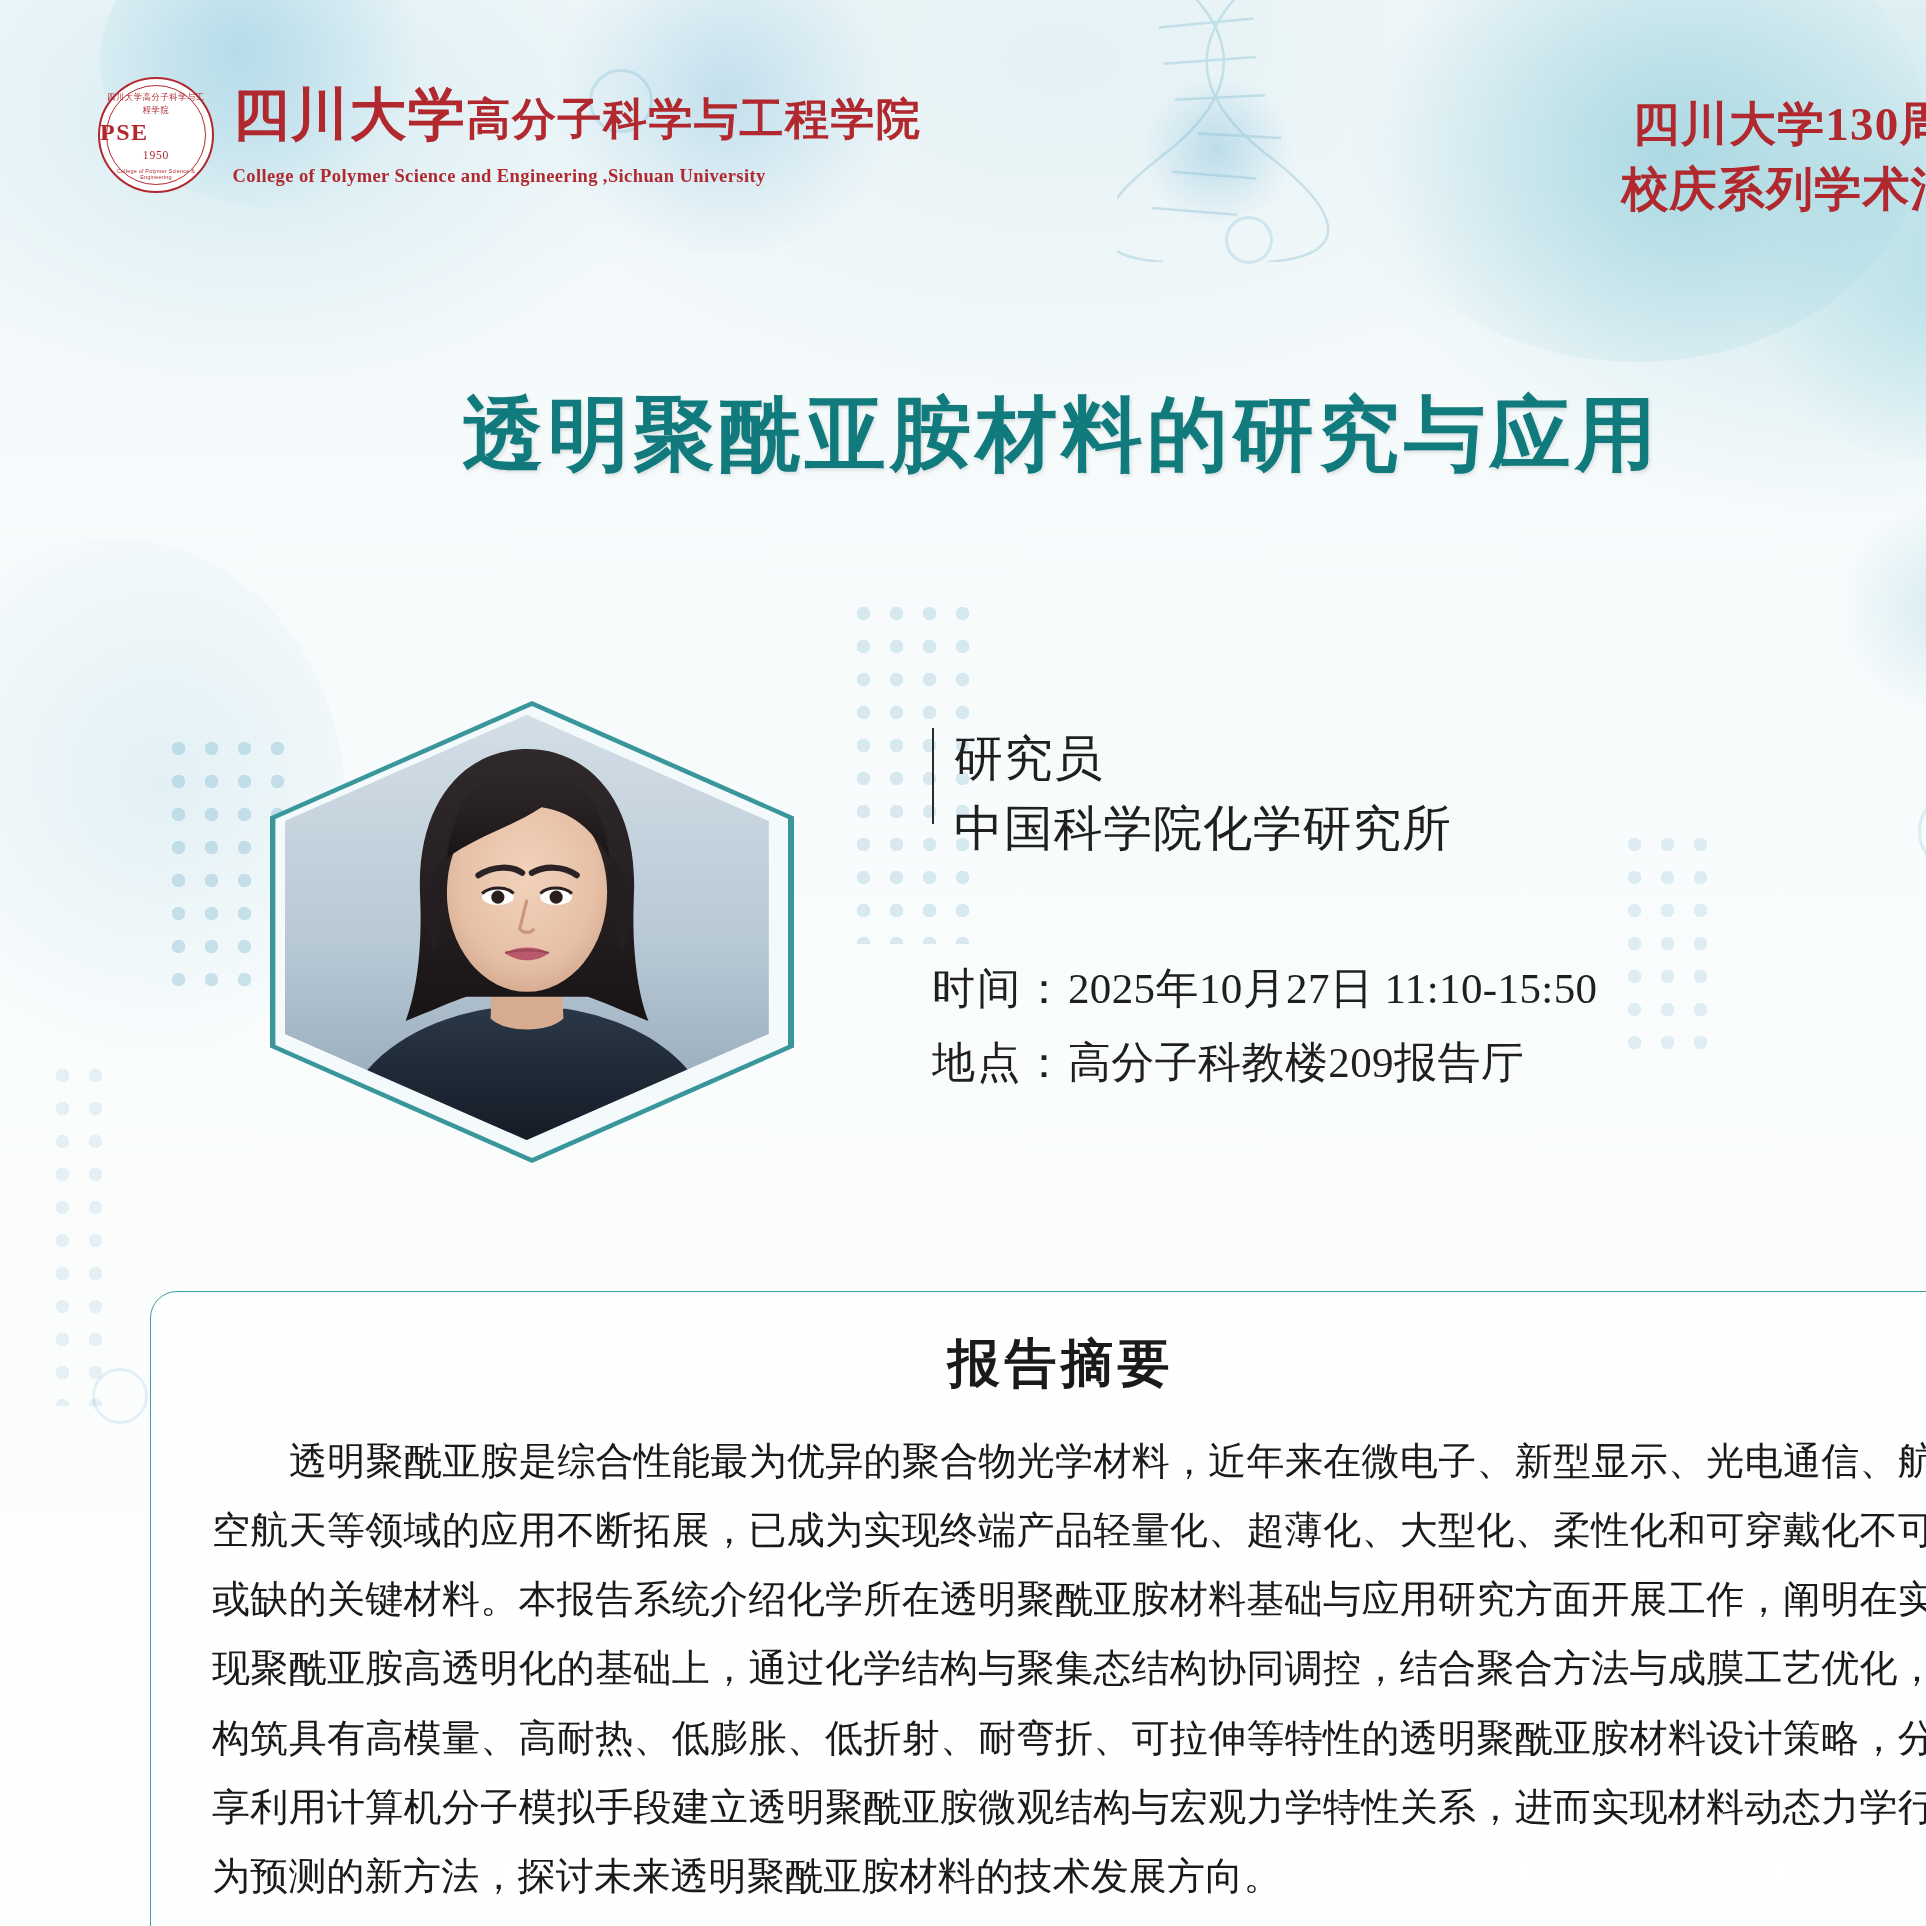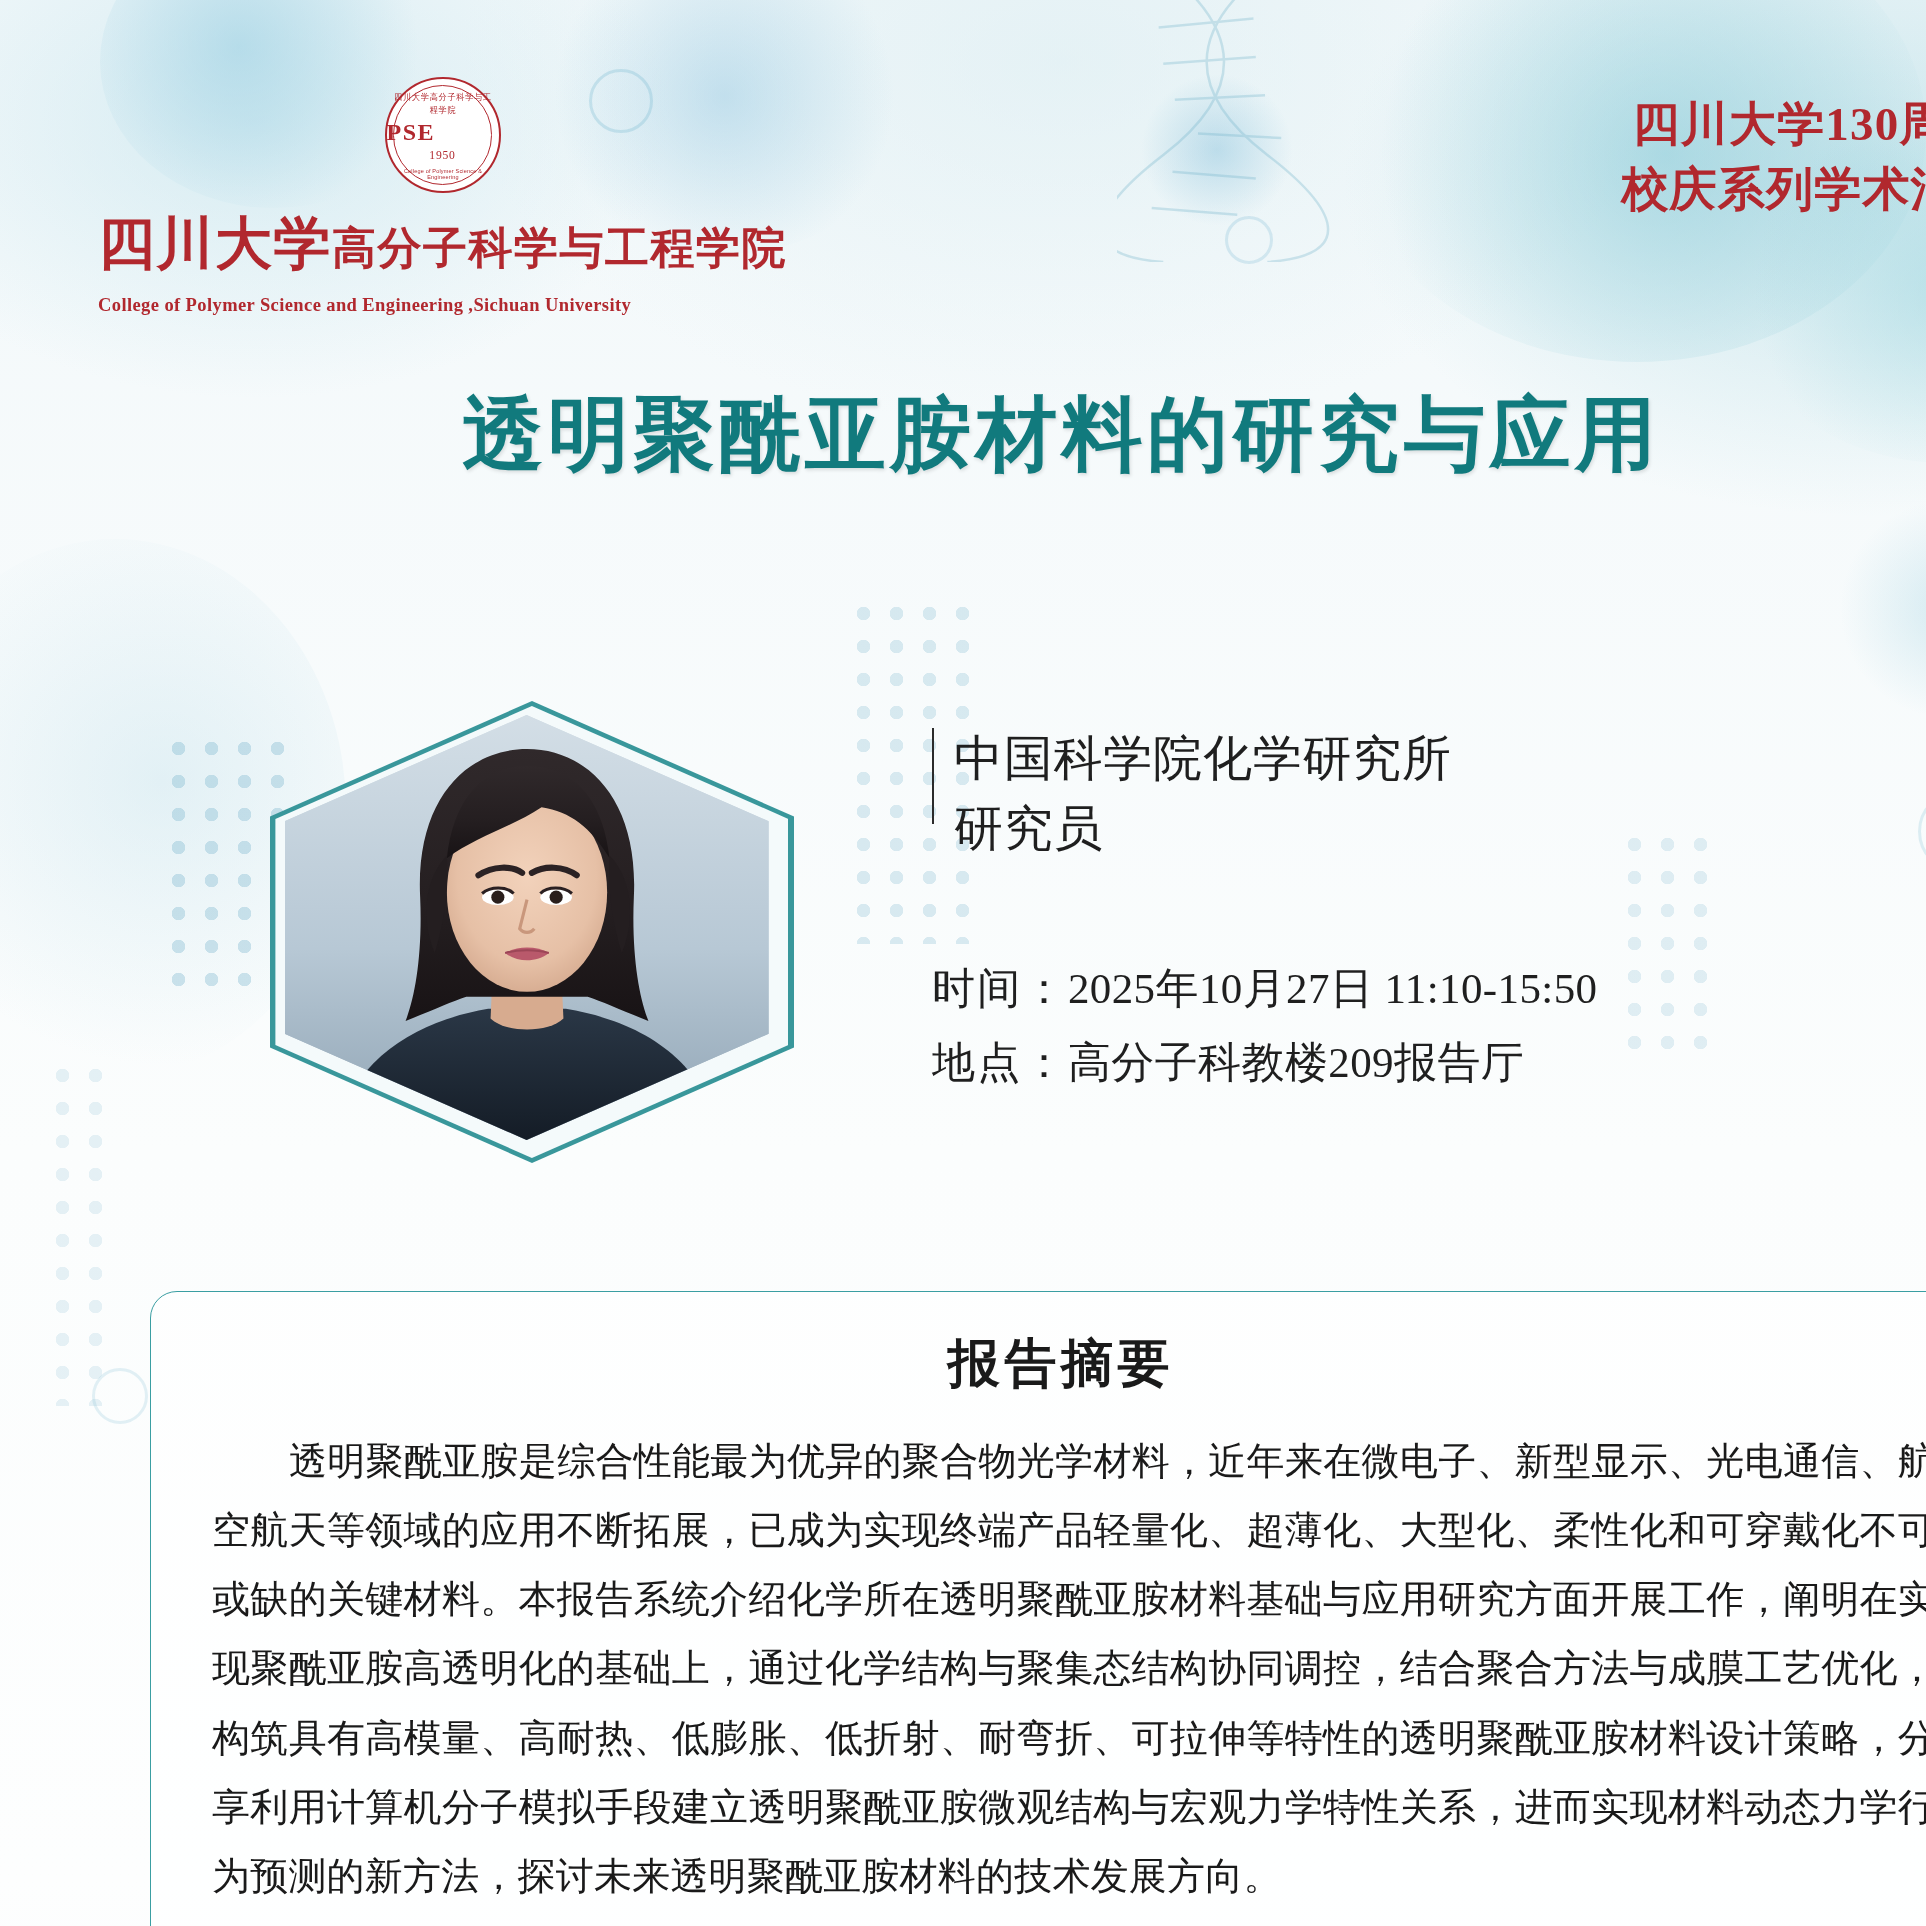--- a/index.html
+++ b/index.html
@@ -84,21 +84,20 @@
     position: absolute;
     left: 0; top: 0;
     width: 2123px; height: 293px;
   }
   .logo-wrap {
     position: absolute;
     left: 98px; top: 77px;
     display: flex;
     align-items: center;
     gap: 18.5px;
-    flex-direction: column;
   }
   .logo-seal {
     position: relative;
     width: 116px; height: 116px;
     border-radius: 50%;
     border: 2.7px solid #b1282e;
     background: #ffffff;
     box-sizing: border-box;
   }
   .logo-seal .inner-ring {
@@ -413,22 +412,22 @@
           <path d="M182,196 C192,190 208,190 218,196 C208,204 192,204 182,196 Z" fill="#b9596b"></path>
           <path d="M182,196 C192,193 208,193 218,196" stroke="#9c4657" stroke-width="1.6" fill="none"></path>
         </svg>
       </div>
     </div>
 
     <div class="speaker-info">
       <div class="name-line">
         <div class="name-divider"></div>
         <div class="sp-affil">
+          <div>研究员</div>
           <div>中国科学院化学研究所</div>
-          <div>研究员</div>
         </div>
       </div>
       <div class="meta">
         <div>
           <span class="lbl">时间：</span><span>2025年10月27日 11:10-15:50</span>
         </div>
         <div>
           <span class="lbl">地点：</span><span>高分子科教楼209报告厅</span>
         </div>
       </div>

